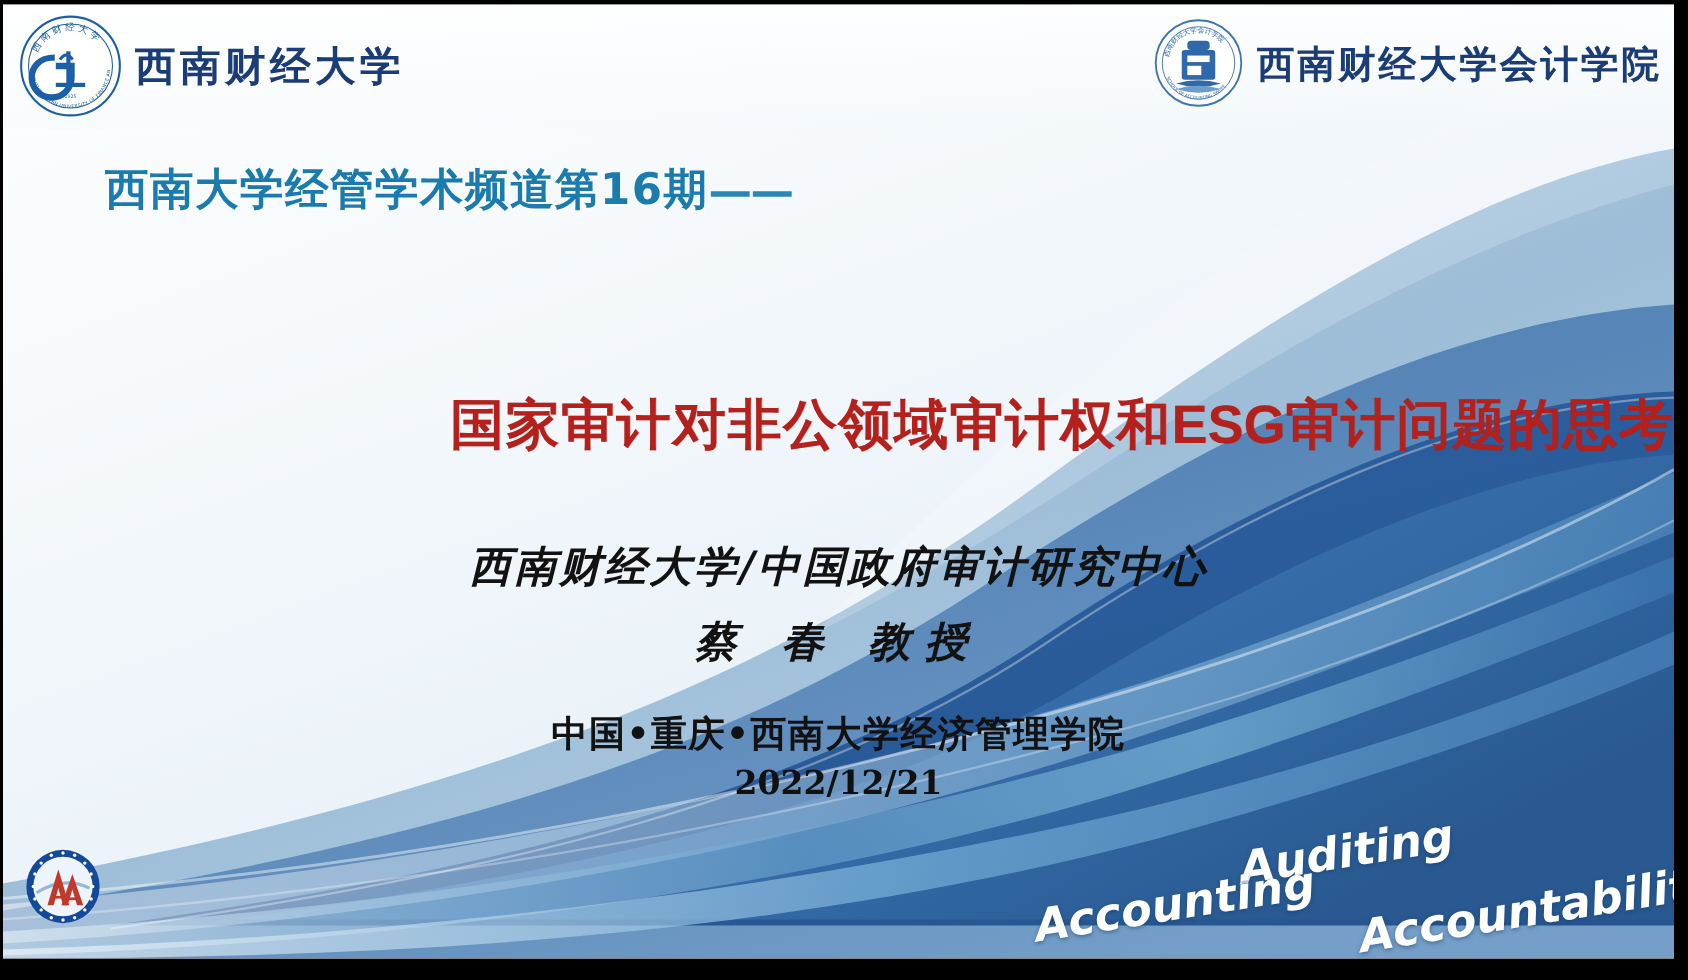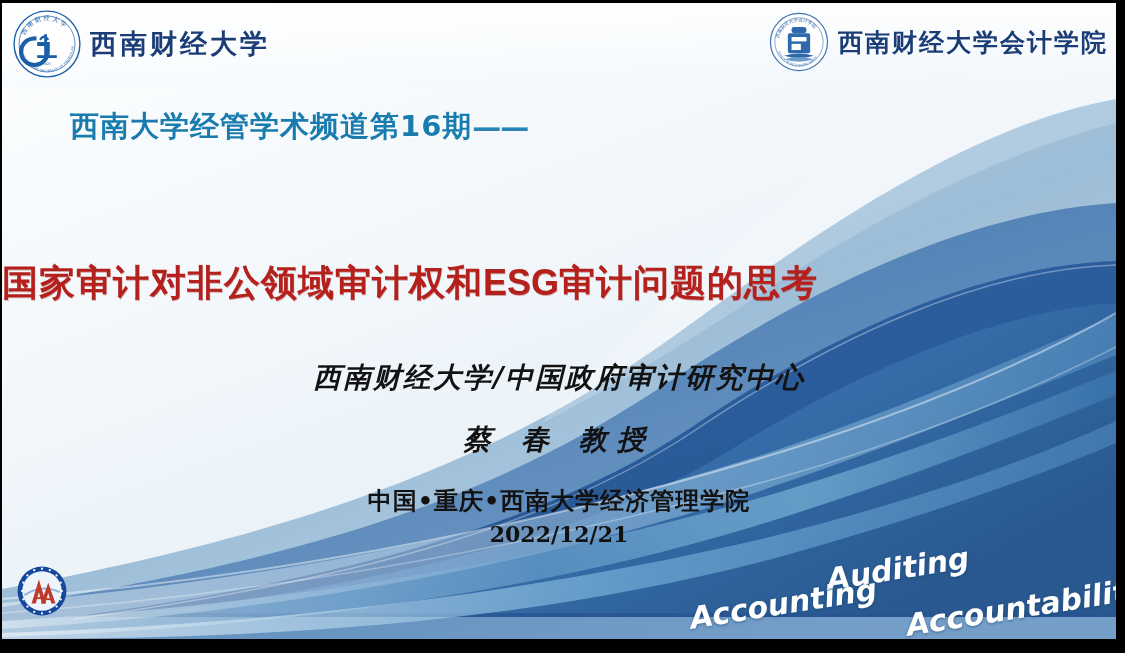--- a/index.html
+++ b/index.html
@@ -110,21 +110,21 @@
     font-weight: 700;
     color: #2a86b4;
     letter-spacing: -1px;
   }
 
   
   .main-title {
     position: absolute;
     left: 0; right: 0;
     top: 256px;
-    text-align: left;
+    text-align: right;
     font-family: "DejaVu Sans", "Liberation Sans", sans-serif;
     font-size: 36px;
     font-weight: 700;
     color: #b4201b;
     letter-spacing: 1px;
     white-space: nowrap;
     text-shadow: 0.5px 0.5px 0 rgba(150,20,15,0.35);
   }
   .main-title .esg {
     font-family: "Liberation Sans", sans-serif;
@@ -147,21 +147,21 @@
   .credit-affil {
     font-size: 28px;
     font-weight: 700;
     letter-spacing: 2px;
     font-style: italic;
   }
   .credit-speaker {
     font-size: 28px;
     font-weight: 700;
     letter-spacing: 10px;
-    margin-top: 24px;
+    margin-top: 12px;
     font-style: italic;
   }
   .credit-venue {
     font-size: 24px;
     font-weight: 700;
     letter-spacing: 1px;
     margin-top: 26px;
   }
   .credit-date {
     font-family: "DejaVu Serif", "Liberation Serif", serif;

